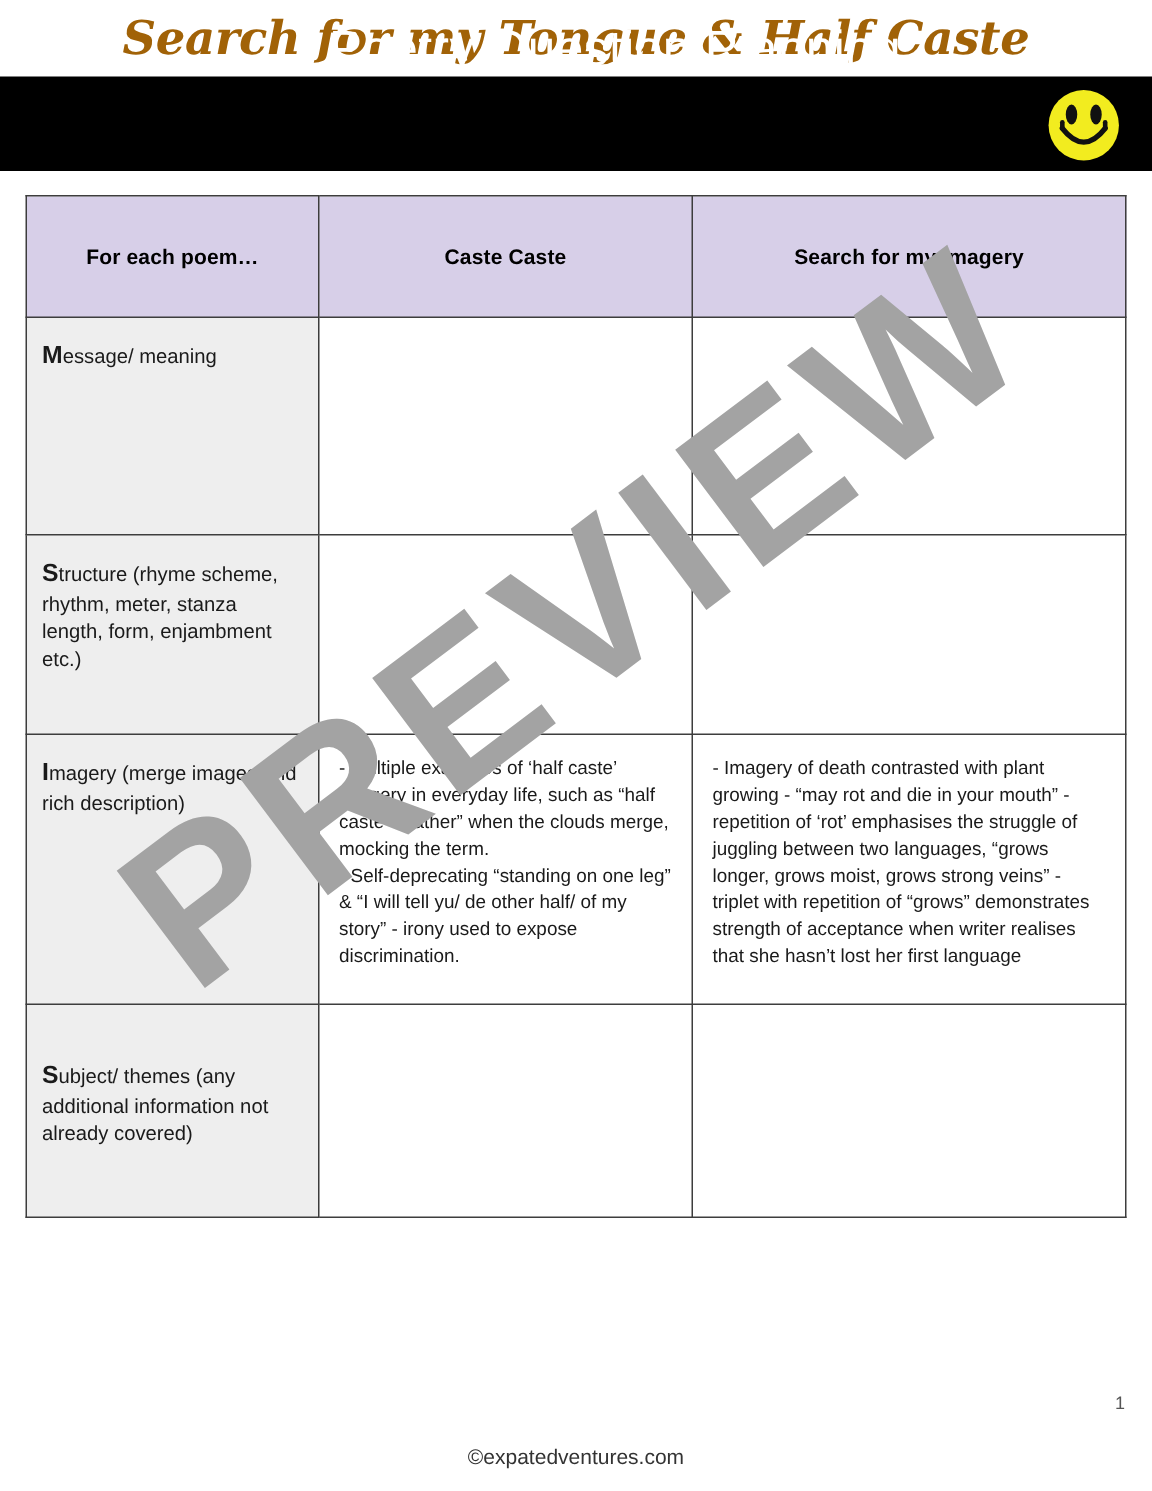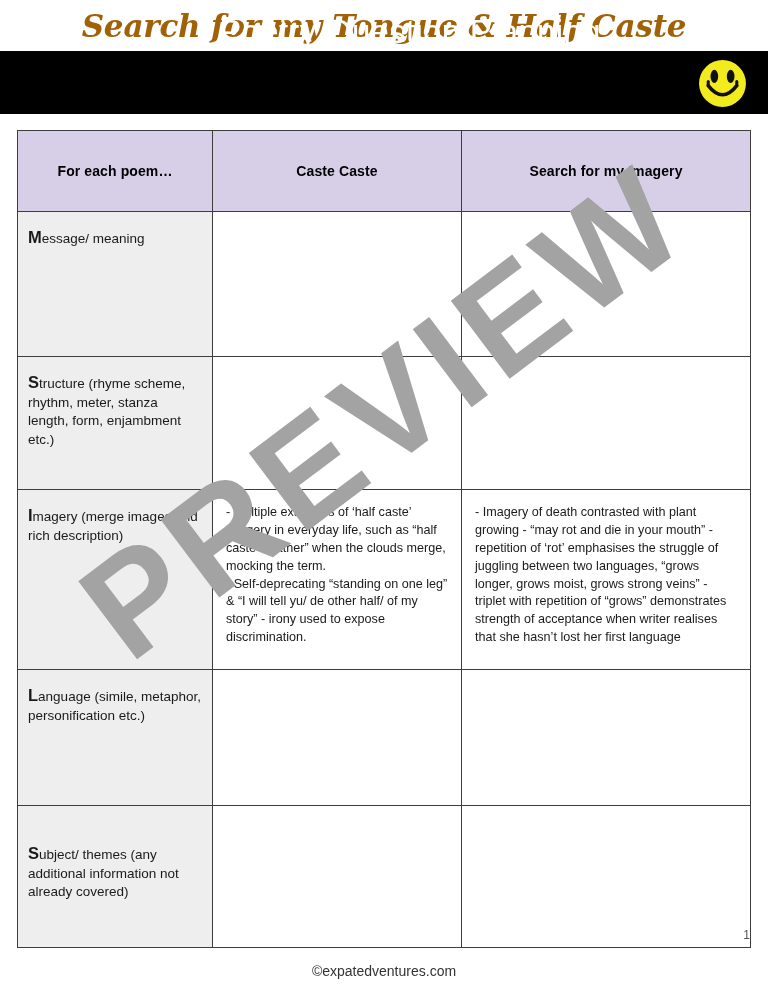--- a/index.html
+++ b/index.html
@@ -216,31 +216,20 @@
       </td>
       <td class="answer-cell">
         <p style="white-space:pre-line">- Multiple examples of ‘half caste’ imagery in everyday life, such as “half caste weather” when the clouds merge, mocking the term.
 - Self-deprecating “standing on one leg” &amp; “I will tell yu/ de other half/ of my story” - irony used to expose discrimination.</p>
       </td>
       <td class="answer-cell">
         <p style="white-space:pre-line">- Imagery of death contrasted with plant growing - “may rot and die in your mouth” - repetition of ‘rot’ emphasises the struggle of juggling between two languages, “grows longer, grows moist, grows strong veins” - triplet with repetition of “grows” demonstrates strength of acceptance when writer realises that she hasn’t lost her first language</p>
       </td>
     </tr>
     <tr>
-      <td class="label-cell" style="height:113px">
-        <span class="initial">L</span><span>anguage (simile, metaphor, personification etc.)</span>
-      </td>
-      <td class="answer-cell">
-        <p></p>
-      </td>
-      <td class="answer-cell">
-        <p></p>
-      </td>
-    </tr>
-    <tr>
       <td class="label-cell" style="height:97px; padding-top:36px">
         <span class="initial">S</span><span>ubject/ themes (any additional information not already covered)</span>
       </td>
       <td class="answer-cell">
         <p></p>
       </td>
       <td class="answer-cell">
         <p></p>
       </td>
     </tr>

